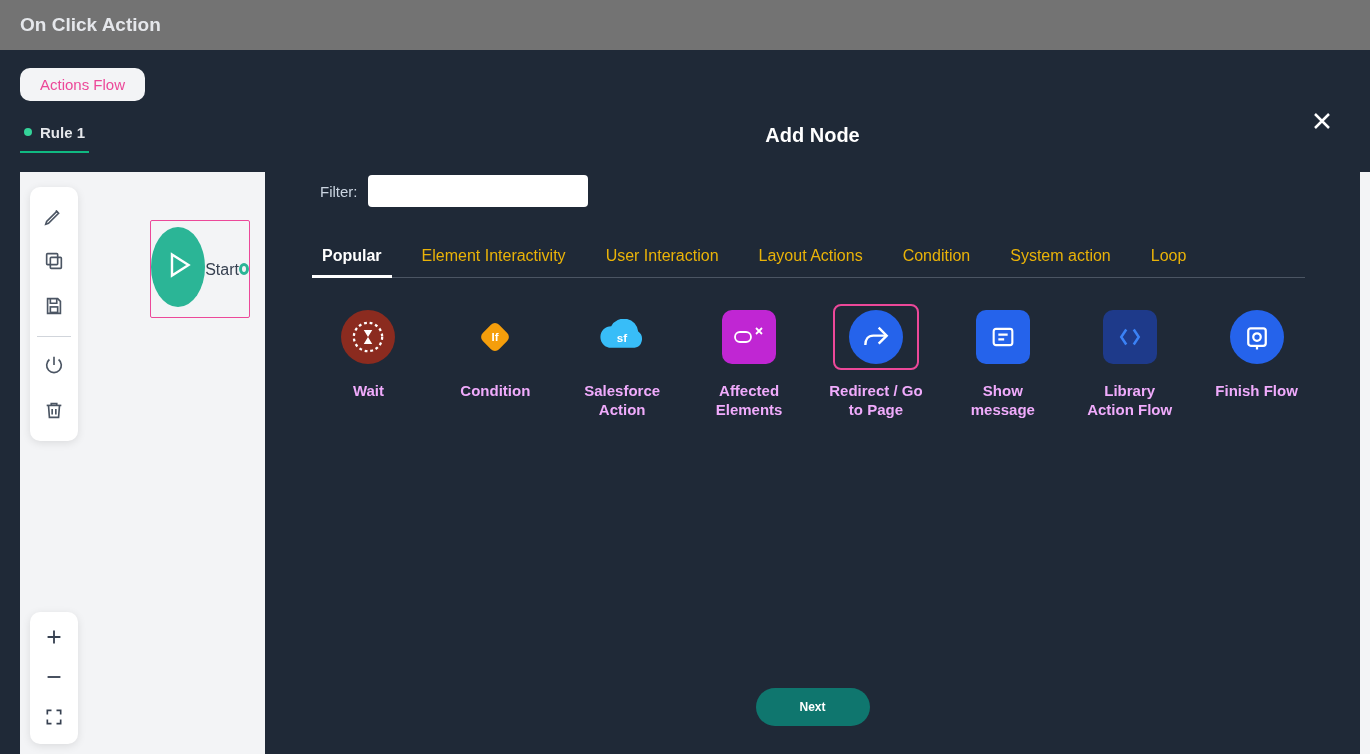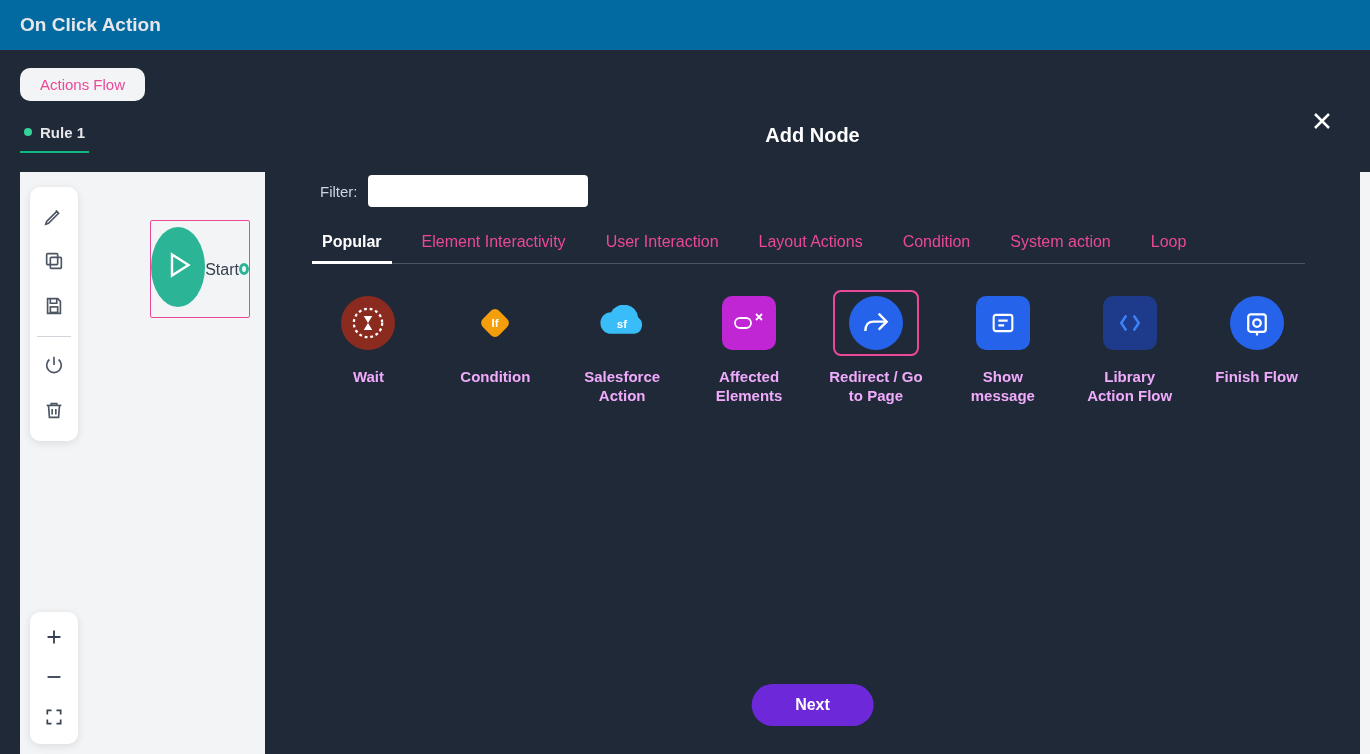--- a/index.html
+++ b/index.html
@@ -1,52 +1,52 @@
 <!DOCTYPE html>
 <html><head>
 <meta charset="utf-8">
 <style>
   *{margin:0;padding:0;box-sizing:border-box;font-family:'Segoe UI',Arial,sans-serif;}
   body{background:#1f2937;width:1370px;height:754px;overflow:hidden;position:relative;}
-  .header{background:#0369a1;height:50px;display:flex;align-items:center;padding:0 20px;}
+  .header{background:#737373;height:50px;display:flex;align-items:center;padding:0 20px;}
   .header h1{color:#e5e7eb;font-size:19px;font-weight:600;}
   .sub-header{padding:18px 20px 12px;}
   .actions-flow-btn{background:#f3f4f6;color:#ec4899;border:none;border-radius:10px;padding:8px 20px;font-size:15px;font-weight:500;cursor:pointer;}
   .tabbar{height:40px;display:flex;align-items:center;padding:0 20px;}
   .rule-tab{display:flex;align-items:center;gap:8px;color:#e5e7eb;font-size:15px;font-weight:600;padding:10px 4px;border-bottom:2px solid #10b981;}
   .rule-tab .dot{width:8px;height:8px;border-radius:50%;background:#34d399;display:inline-block;}
   .canvas{position:absolute;left:20px;right:0;top:172px;bottom:0;background:#f3f4f6;}
   .toolbar{position:absolute;left:10px;top:15px;width:48px;background:#fff;border-radius:10px;box-shadow:0 2px 8px rgba(0,0,0,.1);display:flex;flex-direction:column;align-items:center;padding:10px 0;gap:5px;}
   .tool-btn{width:40px;height:40px;display:flex;align-items:center;justify-content:center;border:none;background:transparent;cursor:pointer;color:#4b5563;}
   .tool-divider{width:70%;height:1px;background:#d1d5db;margin:4px 0;}
   .zoombar{position:absolute;left:10px;bottom:10px;width:48px;background:#fff;border-radius:10px;box-shadow:0 2px 8px rgba(0,0,0,.1);display:flex;flex-direction:column;align-items:center;padding:6px 0;gap:0;}
   .zoom-btn{width:40px;height:40px;display:flex;align-items:center;justify-content:center;border:none;background:transparent;cursor:pointer;color:#374151;}
   .start-node{position:absolute;left:130px;top:48px;width:100px;border:1px solid #ec4899;border-radius:2px;display:flex;align-items:center;padding:6px 0 10px;background:transparent;}
   .start-circle{width:80px;height:80px;border-radius:50%;background:#2bb596;display:flex;align-items:center;justify-content:center;}
   .start-label{color:#374151;font-size:16px;margin-top:6px;}
   .connector-ring{width:12px;height:12px;border:3px solid #2bb596;border-radius:50%;margin-top:4px;}
   
   .modal{position:absolute;left:265px;right:10px;top:96px;bottom:0;background:#1f2937;z-index:10;padding:20px 40px 33px;}
   .modal-close{position:absolute;right:20px;top:10px;width:36px;height:36px;display:flex;align-items:center;justify-content:center;color:#fff;font-size:28px;border:none;background:transparent;cursor:pointer;}
   .modal-title{color:#fff;text-align:center;font-size:20px;font-weight:700;margin-top:8px;margin-bottom:28px;}
-  .filter-row{display:flex;align-items:center;gap:10px;margin-bottom:14px;margin-left:15px;}
+  .filter-row{display:flex;align-items:center;gap:10px;margin-bottom:28px;margin-left:15px;}
   .filter-label{color:#cbd5e1;font-size:15px;}
   .filter-input{width:220px;height:32px;border:none;border-radius:4px;background:#fff;padding:0 10px;font-size:14px;}
   .tabs{display:flex;gap:40px;border-bottom:1px solid #4b5563;padding-bottom:0;margin-bottom:26px;margin-left:17px;margin-right:15px;}
-  .tab{color:#ec4899;font-size:16px;font-weight:500;padding:12px 0;background:transparent;border:none;cursor:pointer;position:relative;}
+  .tab{color:#eab308;font-size:16px;font-weight:500;padding:12px 0;background:transparent;border:none;cursor:pointer;position:relative;}
   .tab.active{color:#fff;font-weight:700;}
   .tab.active::after{content:"";position:absolute;left:-10px;right:-10px;bottom:-1px;height:3px;background:#fff;}
   .node-grid{display:flex;gap:30px;flex-wrap:nowrap;justify-content:space-between;margin:0 15px;}
   .node-card{width:110px;display:flex;flex-direction:column;align-items:center;cursor:pointer;}
   .node-icon-wrap{width:86px;height:66px;display:flex;align-items:center;justify-content:center;border-radius:8px;}
   .node-card.selected .node-icon-wrap{border:2px solid #ec4899;}
   .node-icon{width:54px;height:54px;border-radius:50%;display:flex;align-items:center;justify-content:center;}
   .node-icon.square{border-radius:10px;}
   .node-label{color:#f0abfc;font-size:15px;font-weight:700;text-align:center;margin-top:12px;line-height:1.25;}
-  .next-btn{position:absolute;left:50%;transform:translateX(-50%);bottom:28px;background:#6d28d9;color:#fff;border:none;border-radius:999px;padding:12px 44px;font-size:16px;font-weight:600;cursor:pointer;}
+  .next-btn{position:absolute;left:50%;transform:translateX(-50%);bottom:28px;background:#0f766e;color:#fff;border:none;border-radius:999px;padding:12px 44px;font-size:12px;font-weight:600;cursor:pointer;}
   svg{pointer-events:none;}
 </style>
 </head>
 <body>
 
 <div class="header">
   <h1>On Click Action</h1>
 </div>
 
 <div class="sub-header">

